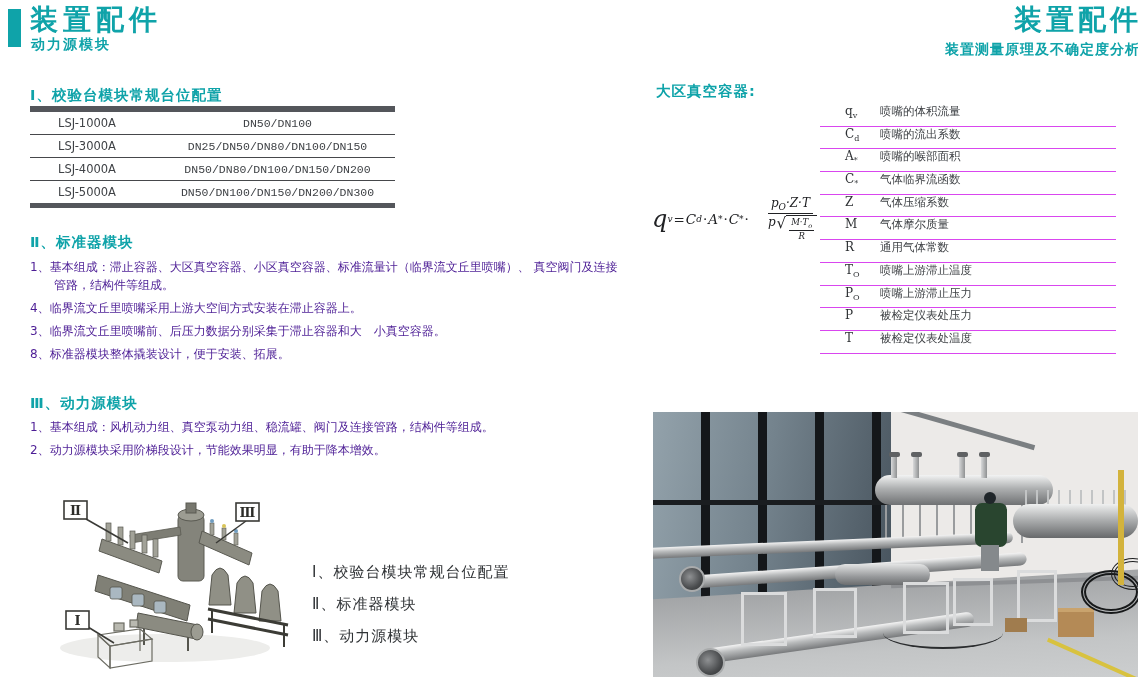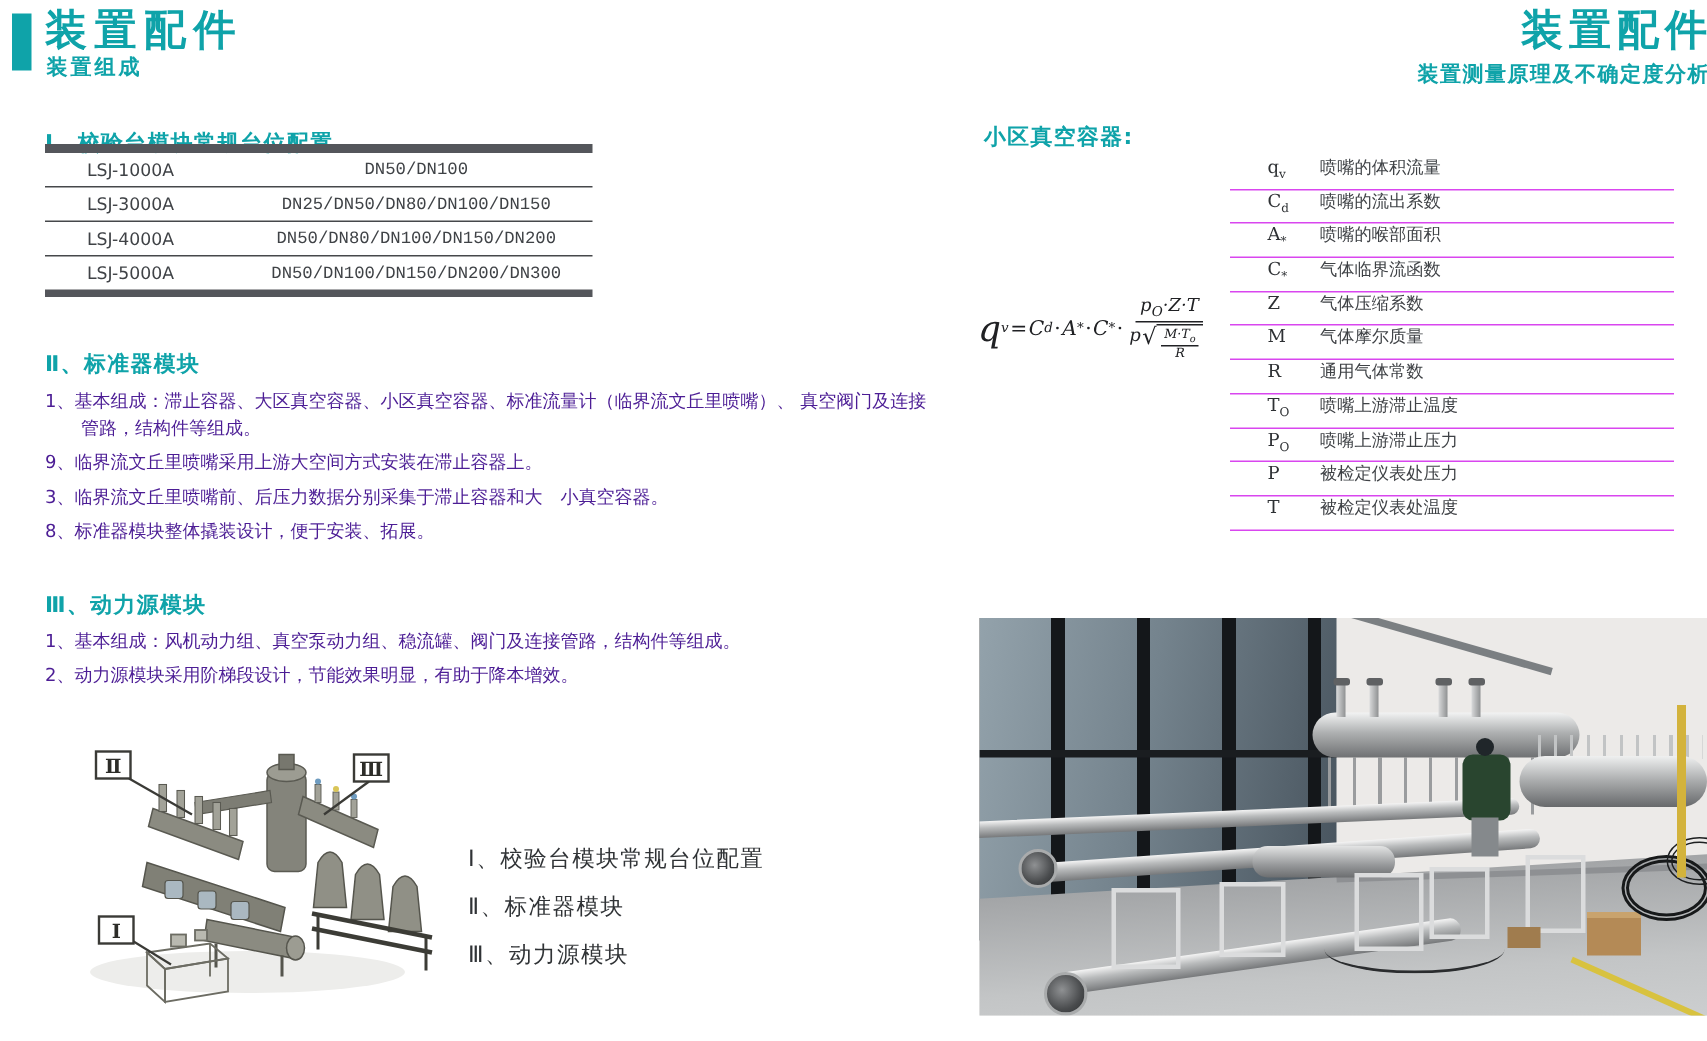--- a/index.html
+++ b/index.html
@@ -14,21 +14,21 @@
   .hdr-title-r{font-size:28px;font-weight:bold;color:#0fa3a9;letter-spacing:4px;margin-right:-4px;}
   .hdr-sub-r{font-size:14px;font-weight:bold;color:#0fa3a9;letter-spacing:1px;margin-top:2px;margin-right:-2px;}
 
   
   .sec-h{position:absolute;font-size:14.5px;font-weight:bold;color:#0fa3a9;letter-spacing:1px;}
   .s1{left:30px;top:86px;}
   .s2{left:30px;top:233px;}
   .s3{left:30px;top:394px;}
 
   
-  .cfg-table{position:absolute;left:30px;top:96px;width:365px;}
+  .cfg-table{position:absolute;left:30px;top:106px;width:365px;}
   .cfg-topbar{height:6px;background:#54565b;}
   .cfg-botbar{height:5px;background:#54565b;}
   .cfg-row{display:flex;height:22px;align-items:center;border-bottom:1px solid #46484b;
            font-size:11.5px;color:#3f4246;}
   .cfg-row:nth-last-of-type(2){border-bottom:none;}
   .cfg-model{width:130px;padding-left:28px;box-sizing:border-box;}
   .cfg-config{flex:1;text-align:center;font-family:Liberation Mono, monospace;}
 
   
   .items{position:absolute;left:30px;width:592px;font-size:12px;color:#4c1d95;}
@@ -44,21 +44,21 @@
   .legend-item{font-size:15px;color:#303336;line-height:32px;letter-spacing:1px;}
 
   
   .flow-h{position:absolute;left:656px;top:82px;font-size:14.5px;font-weight:bold;color:#0fa3a9;letter-spacing:1px;}
 
   .formula{position:absolute;left:652px;top:196px;display:flex;align-items:center;
            font-family:"DejaVu Serif","Liberation Serif",serif;font-style:italic;color:#202124;font-size:13.5px;}
   .formula sub{font-size:9px;font-style:italic;}
   .f-q{font-size:24px;line-height:1;}
   .f-op{margin:0 1px;font-style:normal;}
-  .frac{display:inline-flex;flex-direction:column;align-items:flex-end;margin-left:3px;font-size:12px;}
+  .frac{display:inline-flex;flex-direction:column;align-items:flex-start;margin-left:18px;font-size:12px;}
   .frac .num{padding:0 3px 1px;border-bottom:1px solid #202124;white-space:nowrap;}
   .frac .den{padding-top:1px;display:flex;align-items:flex-start;}
   .sqrt{display:inline-flex;align-items:flex-start;margin-left:1px;}
   .sqrt-sym{font-size:15px;font-style:normal;line-height:1.1;}
   .sqrt-body{border-top:1px solid #202124;display:inline-flex;flex-direction:column;align-items:center;
              font-size:8.5px;padding:1px 3px 0;}
   .sqrt-body .inum{border-bottom:1px solid #202124;padding:0 2px;white-space:nowrap;}
   .sqrt-body sub{font-size:6.5px;}
 
   .sym-table{position:absolute;left:820px;top:104px;width:296px;}
@@ -111,21 +111,21 @@
   .ph-yline{left:390px;top:248px;width:110px;height:4px;background:#d8c23f;transform:rotate(24deg);}
   .ph-cable{left:230px;top:205px;width:120px;height:30px;border-bottom:2px solid #2a2c2e;border-radius:50%;}
 </style>
 </head>
 <body>
 
 <div class="page">
 
   <div class="hdr-bar"></div>
   <div class="hdr-title">装置配件</div>
-  <div class="hdr-sub">装置组成</div>
+  <div class="hdr-sub">动力源模块</div>
 
   <div class="hdr-right">
     <div class="hdr-title-r">装置配件</div>
     <div class="hdr-sub-r">装置测量原理及不确定度分析</div>
   </div>
 
   <div class="sec-h s1">Ⅰ、校验台模块常规台位配置</div>
   <div class="cfg-table">
     <div class="cfg-topbar"></div>
     <div class="cfg-row">
@@ -143,21 +143,21 @@
     <div class="cfg-row">
       <div class="cfg-model">LSJ-5000A</div>
       <div class="cfg-config">DN50/DN100/DN150/DN200/DN300</div>
     </div>
     <div class="cfg-botbar"></div>
   </div>
 
   <div class="sec-h s2">Ⅱ、标准器模块</div>
   <div class="items i2">
     <div class="item">1、基本组成：滞止容器、大区真空容器、小区真空容器、标准流量计（临界流文丘里喷嘴）、 真空阀门及连接管路，结构件等组成。</div>
-    <div class="item">9、临界流文丘里喷嘴采用上游大空间方式安装在滞止容器上。</div>
+    <div class="item">4、临界流文丘里喷嘴采用上游大空间方式安装在滞止容器上。</div>
     <div class="item">3、临界流文丘里喷嘴前、后压力数据分别采集于滞止容器和大　小真空容器。</div>
     <div class="item">8、标准器模块整体撬装设计，便于安装、拓展。</div>
   </div>
 
   <div class="sec-h s3">Ⅲ、动力源模块</div>
   <div class="items i3">
     <div class="item">1、基本组成：风机动力组、真空泵动力组、稳流罐、阀门及连接管路，结构件等组成。</div>
     <div class="item">2、动力源模块采用阶梯段设计，节能效果明显，有助于降本增效。</div>
   </div>
 
@@ -244,21 +244,21 @@
       <text x="37.5" y="142" text-anchor="middle" font-family="DejaVu Serif, Liberation Serif, serif" font-weight="bold" font-size="13" fill="#2c2c28">Ⅰ</text>
     </g>
   </svg>
 
   <div class="legend">
     <div class="legend-item">Ⅰ、校验台模块常规台位配置</div>
     <div class="legend-item">Ⅱ、标准器模块</div>
     <div class="legend-item">Ⅲ、动力源模块</div>
   </div>
 
-  <div class="flow-h">小区真空容器:</div>
+  <div class="flow-h">大区真空容器:</div>
 
   <div class="formula">
     <span class="f-q">q</span>
       <sub>v</sub>
     <span class="f-op">=</span>
     <span>C</span>
       <sub>d</sub>
     <span class="f-op">·</span>
     <span>A</span>
       <sub>*</sub>

